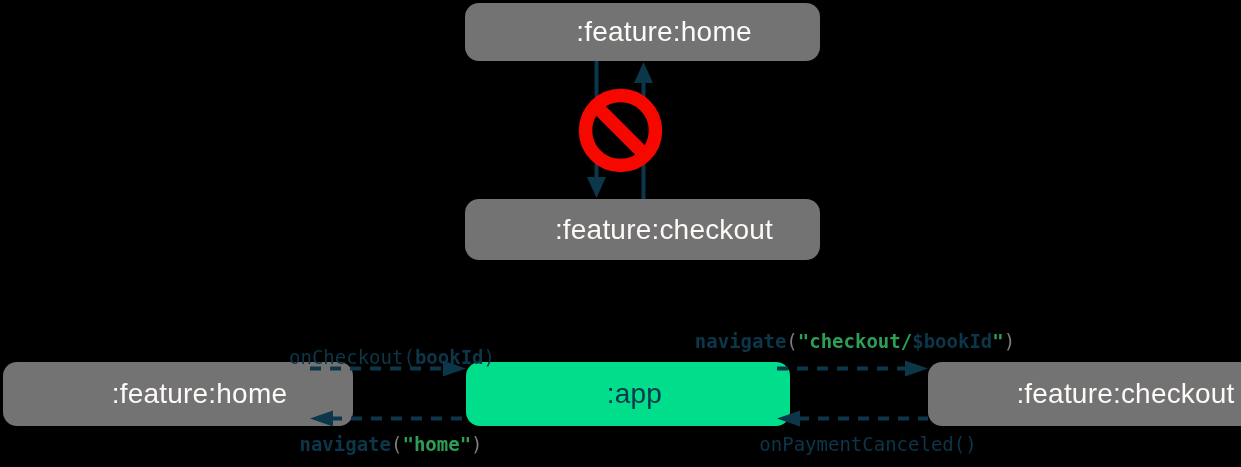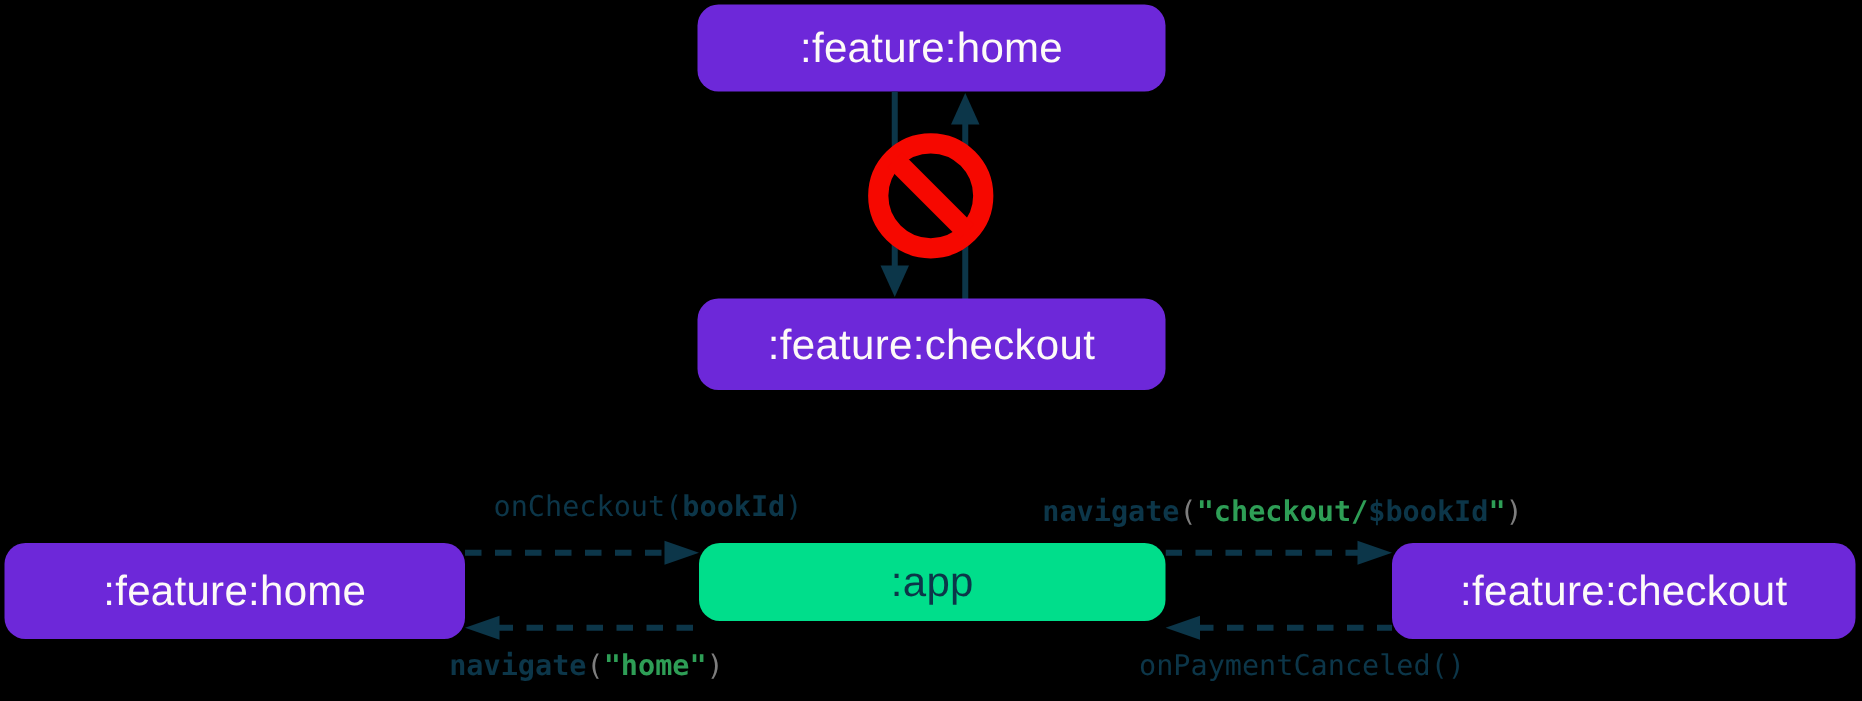--- a/index.html
+++ b/index.html
@@ -10,21 +10,21 @@
     overflow:hidden;
     font-family:"Liberation Sans", sans-serif;
   }
   .box{
     position:absolute;
     border-radius:14px;
     display:flex;align-items:center;justify-content:center;
     font-size:28px;
     letter-spacing:0.2px;
   }
-  .box.salmon{background:#6d28d9;color:#FDFAF8;}
+  .box.salmon{background:#737373;color:#FDFAF8;padding-left:43px;}
   .box.green{background:#00DE8B;color:#0C3649;}
   .arrow{position:absolute;display:block;}
   .code-label{
     position:absolute;
     transform:translateX(-50%);
     white-space:nowrap;
     font-family:"DejaVu Sans Mono", monospace;
     font-size:19px;
     line-height:24px;
   }
@@ -58,21 +58,21 @@
   </svg>
 
   <div class="box salmon" style="left:465px;top:199px;width:312px;height:61px;">
     <span>:feature:checkout</span>
   </div>
 
   <div class="box salmon" style="left:3px;top:362px;width:307px;height:64px;">
     <span>:feature:home</span>
   </div>
 
-  <div class="box green" style="left:466px;top:362px;width:311px;height:52px;">
+  <div class="box green" style="left:466px;top:362px;width:311px;height:64px;padding-left:13px;">
     <span>:app</span>
   </div>
 
   <div class="box salmon" style="left:928px;top:362px;width:309px;height:64px;">
     <span>:feature:checkout</span>
   </div>
 
   <svg class="arrow" style="left:310px;top:360px;" width="156" height="17" viewBox="0 0 156 17">
     <line x1="0" y1="8.5" x2="134" y2="8.5" stroke="#0C3649" stroke-width="4" stroke-dasharray="11 9"></line>
     <polygon points="156,8.5 133,0.5 133,16.5" fill="#0C3649"></polygon>
@@ -86,21 +86,21 @@
   <svg class="arrow" style="left:777px;top:360px;" width="151" height="17" viewBox="0 0 151 17">
     <line x1="0" y1="8.5" x2="129" y2="8.5" stroke="#0C3649" stroke-width="4" stroke-dasharray="11 9"></line>
     <polygon points="151,8.5 128,0.5 128,16.5" fill="#0C3649"></polygon>
   </svg>
 
   <svg class="arrow" style="left:777px;top:410px;" width="151" height="17" viewBox="0 0 151 17">
     <polygon points="0,8.5 23,0.5 23,16.5" fill="#0C3649"></polygon>
     <line x1="21" y1="8.5" x2="151" y2="8.5" stroke="#0C3649" stroke-width="4" stroke-dasharray="11 9"></line>
   </svg>
 
-  <div class="code-label" style="left:392px;top:326px;margin-left:40px;">
+  <div class="code-label" style="left:392px;top:345px;">
     <span class="seg-navy">onCheckout(</span><span class="seg-navy-b">bookId</span><span class="seg-navy">)</span>
   </div>
 
   <div class="code-label" style="left:855px;top:329px;">
     <span class="seg-navy-b">navigate</span><span class="seg-gray">(</span><span class="seg-green-b">"checkout/</span><span class="seg-navy-b">$bookId</span><span class="seg-green-b">"</span><span class="seg-gray">)</span>
   </div>
 
   <div class="code-label" style="left:391px;top:432px;">
     <span class="seg-navy-b">navigate</span><span class="seg-gray">(</span><span class="seg-green-b">"home"</span><span class="seg-gray">)</span>
   </div>

